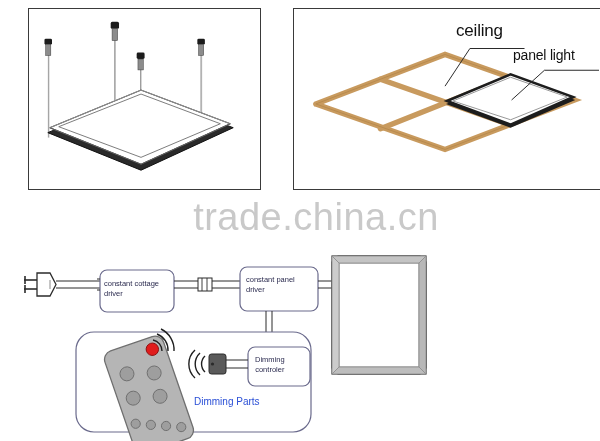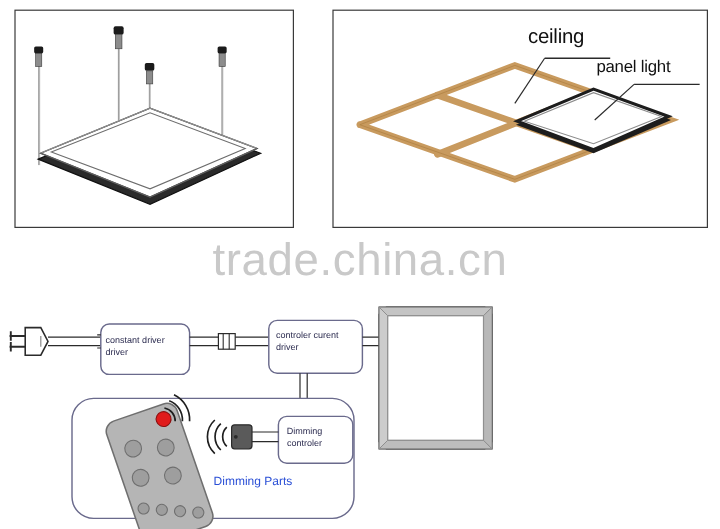--- a/index.html
+++ b/index.html
@@ -10,21 +10,21 @@
   body {
     width: 600px;
     height: 441px;
     position: relative;
     overflow: hidden;
     font-family: "Liberation Sans", sans-serif;
     background: #ffffff;
   }
   .stage {
     position: absolute;
-    left: 0; top: 0;
+    left: 16px; top: 0;
     width: 529px;
     height: 441px;
   }
 
   
   .photo-frame {
     position: absolute;
     border: 1px solid #3a3a3a;
     background: #ffffff;
     box-sizing: border-box;
@@ -284,26 +284,26 @@
 
       <g stroke="#1f1f1f" stroke-width="1.4" fill="none">
         <path d="M137,92 A11,11 0 0 1 146,103"></path>
         <path d="M141,86 A17,17 0 0 1 152,103"></path>
         <path d="M145,81 A23,23 0 0 1 158,103"></path>
       </g>
     </svg>
   </div>
 
   <div class="box-label" id="lbl-cv-driver">
-    <span>constant driver</span><br>
+    <span>constant cottage</span><br>
     <span>driver</span>
   </div>
 
   <div class="box-label" id="lbl-cc-driver">
-    <span>controler curent</span><br>
+    <span>constant panel</span><br>
     <span>driver</span>
   </div>
 
   <div class="box-label" id="lbl-dim-ctrl">
     <span>Dimming</span><br>
     <span>controler</span>
   </div>
 
   <div id="lbl-dimming-parts">Dimming Parts</div>
 

